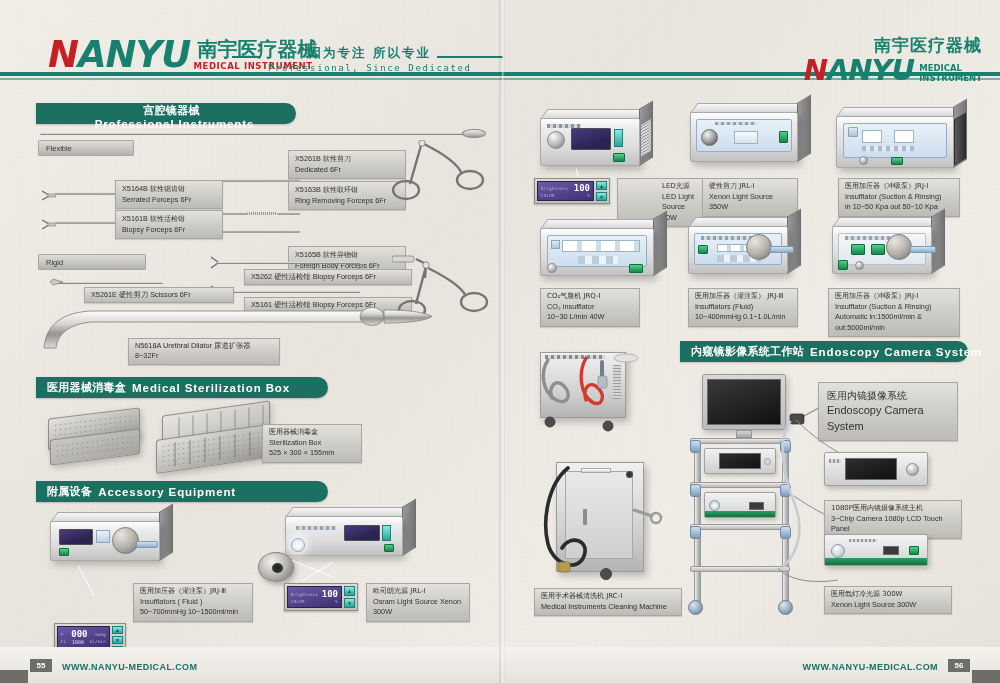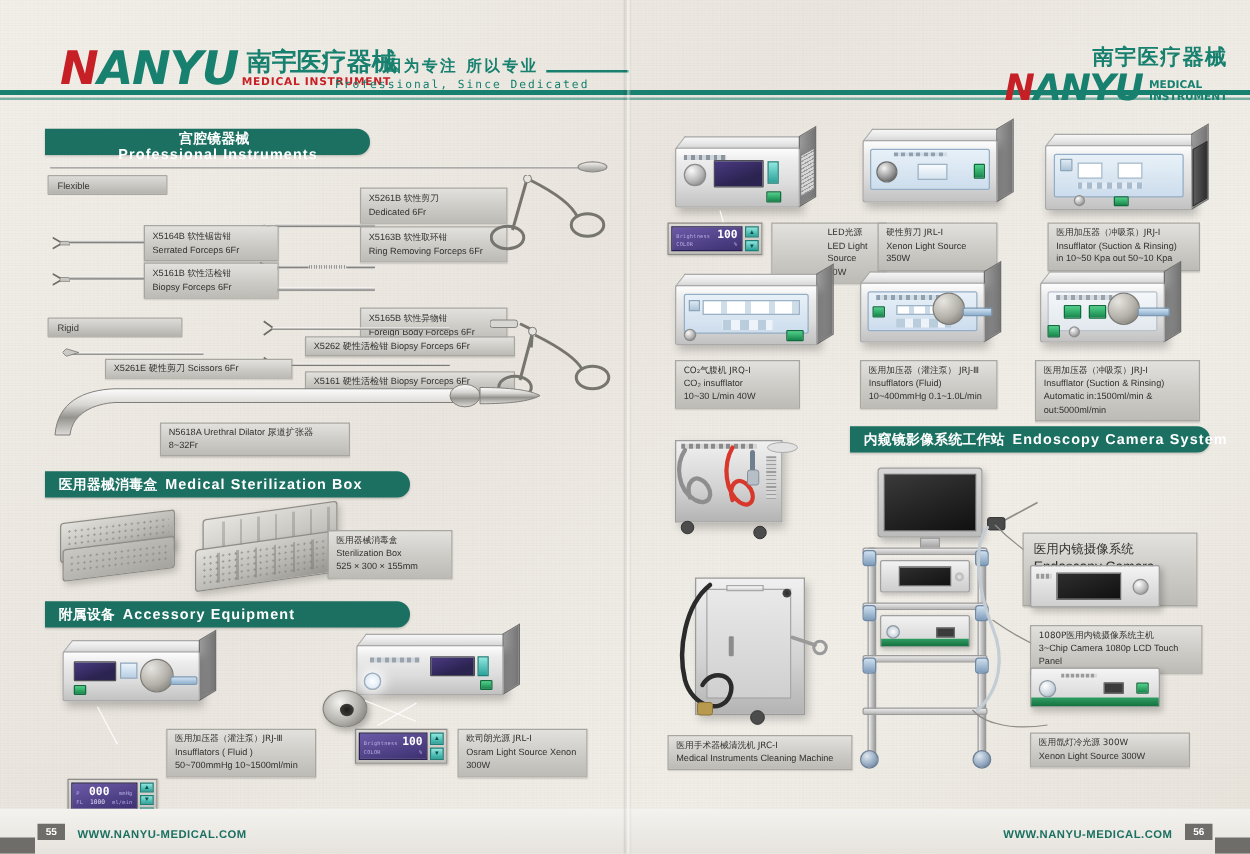--- a/index.html
+++ b/index.html
@@ -725,21 +725,21 @@
 
 <svg style="position:absolute; left:760px; top:392px;" width="130" height="210" viewBox="0 0 130 210">
   <path d="M44 24 L70 10" stroke="#8e8c88" stroke-width="1.3" fill="none"></path>
   <rect x="30" y="22" width="14" height="10" rx="2" fill="#4a4a4a" stroke="#2e2e2e" stroke-width=".7"></rect>
   <path d="M30 30 C18 44, 22 80, 34 110 C44 134, 40 160, 22 176" stroke="#c4ccd4" stroke-width="2.6" fill="none" stroke-linecap="round"></path>
   <path d="M36 28 C52 44, 72 58, 86 64" stroke="#8e8c88" stroke-width="1" fill="none"></path>
   <path d="M34 104 C54 118, 74 128, 90 132" stroke="#8e8c88" stroke-width="1" fill="none"></path>
   <path d="M18 176 C28 188, 52 192, 78 188" stroke="#8e8c88" stroke-width="1" fill="none"></path>
 </svg>
 
-<div class="lbl" style="left:818px; top:382px; width:140px; padding:6px 8px;margin-top:44px;">
+<div class="lbl" style="left:818px; top:382px; width:140px; padding:6px 8px;">
   <div class="cn" style="font-size:10px;">医用内镜摄像系统</div>
   <div style="font-size:11px;">Endoscopy Camera System</div>
 </div>
 
 <div style="position:absolute; left:824px; top:452px; width:104px; height:34px; background:linear-gradient(180deg,#f4f4f4,#cfcfcf); border:1px solid #a0a0a0; border-radius:2px; box-shadow:2px 3px 5px rgba(0,0,0,.2);">
   <div style="position:absolute; left:20px; top:5px; width:52px; height:22px; background:linear-gradient(160deg,#2e2e2e,#101010); border:1px solid #6a6a6a;"></div>
   <div style="position:absolute; right:8px; top:10px; width:13px; height:13px; border-radius:50%; background:radial-gradient(circle at 35% 30%,#fff,#b9b9b9 60%,#7a7a7a); border:1px solid #8d8d8d;"></div>
   <div style="position:absolute; left:4px; top:6px; width:12px; height:4px; background:repeating-linear-gradient(90deg,#9a9a9a 0 2px,#d8d8d8 2px 4px);"></div>
 </div>
 <div class="lbl" style="left:824px; top:500px; width:138px;">

